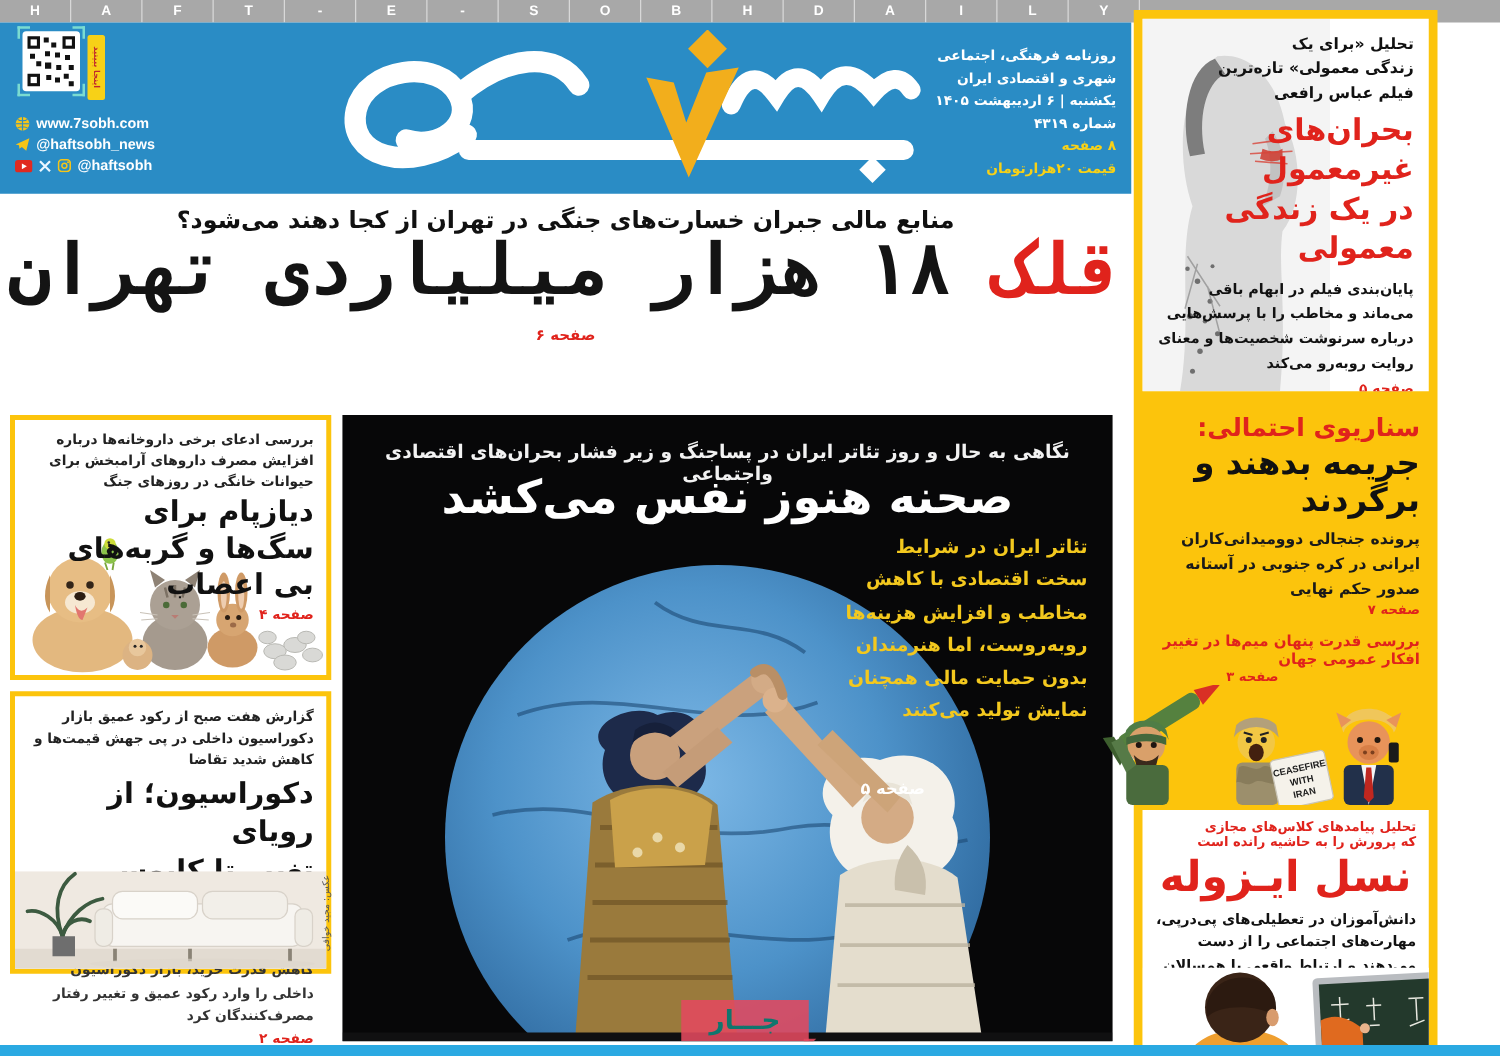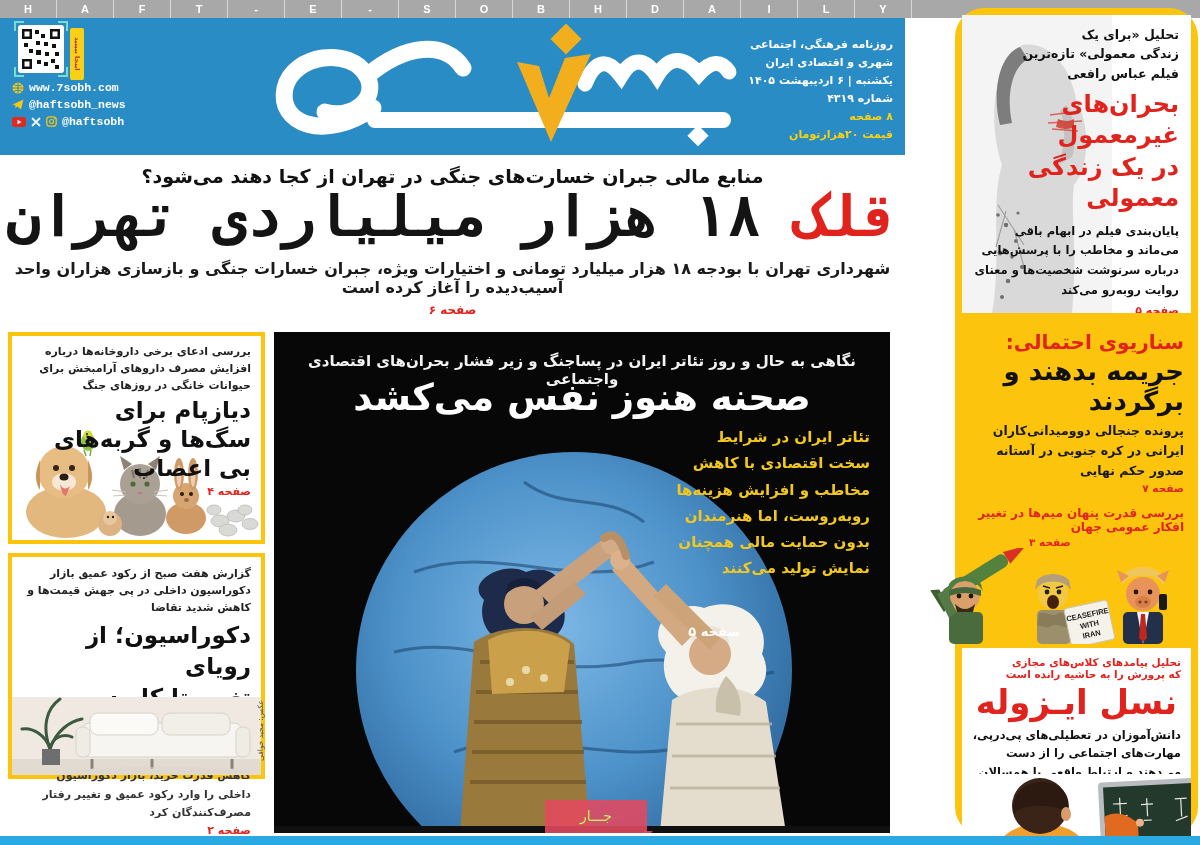--- a/index.html
+++ b/index.html
@@ -15,21 +15,21 @@
   
   .header { position:absolute; left:0; top:18px; width:905px; height:137px; background:#2a8cc5; }
   .qr-box { position:absolute; left:18px; top:7px; width:46px; height:48px; background:#fff; border-radius:3px; padding:3px; }
   .qr-corner { position:absolute; width:10px; height:10px; border:2px solid #7adbd1; }
   .qr-tl { left:-4px; top:-4px; border-right:none; border-bottom:none; }
   .qr-tr { right:-4px; top:-4px; border-left:none; border-bottom:none; }
   .qr-bl { left:-4px; bottom:-4px; border-right:none; border-top:none; }
   .qr-br { right:-4px; bottom:-4px; border-left:none; border-top:none; }
   .qr-tag { position:absolute; left:70px; top:10px; width:14px; height:52px; background:#f7d117; border-radius:2px;
             color:#c0272d; font-size:6.5px; font-weight:bold; writing-mode:vertical-rl; text-align:center; line-height:14px; }
-  .contacts { position:absolute; left:12px; top:61px; color:#fff; font-weight:bold; font-size:11.5px; font-family:Liberation Mono, monospace; }
+  .contacts { position:absolute; left:12px; top:72px; color:#fff; font-weight:bold; font-size:11.5px; font-family:Liberation Sans, sans-serif; }
   .contact-line { display:flex; align-items:center; gap:5px; height:17px; }
   .masthead-logo { position:absolute; left:255px; top:6px; }
   .head-info { position:absolute; right:12px; top:18px; width:170px; direction:rtl; text-align:right;
                color:#fff; font-size:11px; font-weight:bold; line-height:18px; }
   .head-info .yline { color:#f7d117; }
 
   
   .lead { position:absolute; left:0; top:155px; width:905px; height:177px; text-align:center; direction:rtl; }
   .lead-kicker { margin-top:10px; font-size:19px; font-weight:bold; color:#111; }
   .lead-headline { margin-top:2px; font-size:57px; font-weight:bold; color:#141414; line-height:1.15; letter-spacing:-1px;font-family:Liberation Mono, monospace; }
@@ -58,28 +58,28 @@
   .theater { position:absolute; left:274px; top:332px; width:616px; height:501px; background:#060607; overflow:hidden; }
   .theater svg.scene { position:absolute; left:0; top:0; }
   .theater-kicker { position:absolute; top:20px; left:0; width:100%; text-align:center; color:#f2f2f2;
                     font-size:15px; font-weight:bold; direction:rtl; z-index:3; }
   .theater-headline { position:absolute; top:44px; left:0; width:100%; text-align:center; color:#ffffff;
                       font-size:37px; font-weight:bold; direction:rtl; z-index:3; }
   .theater-body { position:absolute; top:92px; right:20px; width:240px; text-align:right; direction:rtl;
                   color:#f3c81e; font-size:15px; font-weight:bold; line-height:1.75; white-space:pre-line; z-index:3; }
   .theater-page { position:absolute; top:292px; right:150px; color:#fff; font-size:13px; font-weight:bold; z-index:3; }
   .watermark { position:absolute; left:271px; top:468px; width:102px; height:33px; background:rgba(226,73,94,.88);
-               color:#bef264; font-size:14px; font-weight:normal; text-align:center; line-height:33px; direction:rtl; z-index:4; }
+               color:#0f766e; font-size:21px; font-weight:bold; text-align:center; line-height:33px; direction:rtl; z-index:4; }
   .watermark::after { content:""; position:absolute; right:-6px; bottom:-8px; border-left:10px solid rgba(226,73,94,.88);
                       border-bottom:10px solid transparent; }
   .photo-credit { position:absolute; left:256px; top:700px; width:12px; color:#555; font-size:7.5px;
                   writing-mode:vertical-rl; transform:rotate(180deg); direction:rtl; }
 
   
-  .sidebar { position:absolute; left:955px; top:8px; width:243px; height:828px; background:#fcc40c;border-radius:29px; }
+  .sidebar { position:absolute; left:907px; top:8px; width:243px; height:828px; background:#fcc40c; }
   .film-box { position:relative; margin:7px; height:298px; background:#fff; padding:10px 12px 8px; direction:rtl; overflow:hidden; }
   .film-art { position:absolute; left:0; top:0; }
   .film-kicker { position:relative; z-index:2; font-size:12.5px; font-weight:bold; color:#111; line-height:1.55; text-align:right; white-space:pre-line; }
   .film-headline { position:relative; z-index:2; margin-top:6px; font-size:24px; font-weight:bold; color:#e0231c; line-height:1.3; text-align:right; white-space:pre-line; }
   .film-body { position:relative; z-index:2; margin-top:8px; font-size:11.5px; font-weight:bold; color:#111; line-height:1.7; text-align:right; }
   .film-page { position:relative; z-index:2; margin-top:4px; font-size:11px; text-align:right; }
 
   .scenario { padding:10px 14px 6px; direction:rtl; text-align:right; }
   .scenario-kicker { color:#e0231c; font-size:20px; font-weight:bold; }
   .scenario-headline { color:#111; font-size:26px; font-weight:bold; margin-top:2px; letter-spacing:-0.5px; }
@@ -207,21 +207,20 @@
       <div>یکشنبه | ۶ اردیبهشت ۱۴۰۵</div>
       <div>شماره ۴۳۱۹</div>
       <div class="yline">۸ صفحه</div>
       <div class="yline">قیمت ۲۰هزارتومان</div>
     </div>
   </div>
 
   <div class="lead">
     <div class="lead-kicker">منابع مالی جبران خسارت‌های جنگی در تهران از کجا دهند می‌شود؟</div>
     <div class="lead-headline"><span class="red">قلک</span><span> ۱۸ هزار میلیاردی تهران</span></div>
-    <div class="lead-sub">شهرداری تهران با بودجه ۱۸ هزار میلیارد تومانی و اختیارات ویژه، جبران خسارات جنگی و بازسازی هزاران واحد آسیب‌دیده را آغاز کرده است</div>
     <div class="page-ref lead-page">صفحه ۶</div>
   </div>
 
   <div class="ybox pets-box">
     <div class="box-kicker">بررسی ادعای برخی داروخانه‌ها درباره افزایش مصرف داروهای آرامبخش برای حیوانات خانگی در روزهای جنگ</div>
     <div class="pets-headline">دیازپام برای
 سگ‌ها و گربه‌های
 بی اعصاب</div>
     <div class="page-ref pets-page">صفحه ۴</div>
     <svg class="pets-art" width="245" height="112" viewBox="0 0 245 112">

